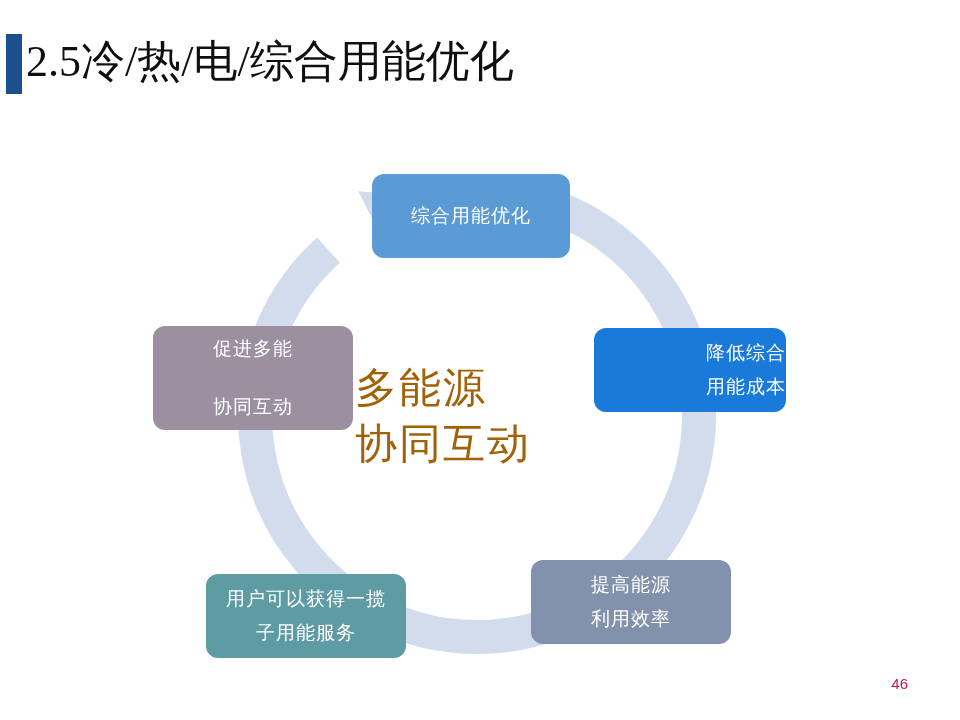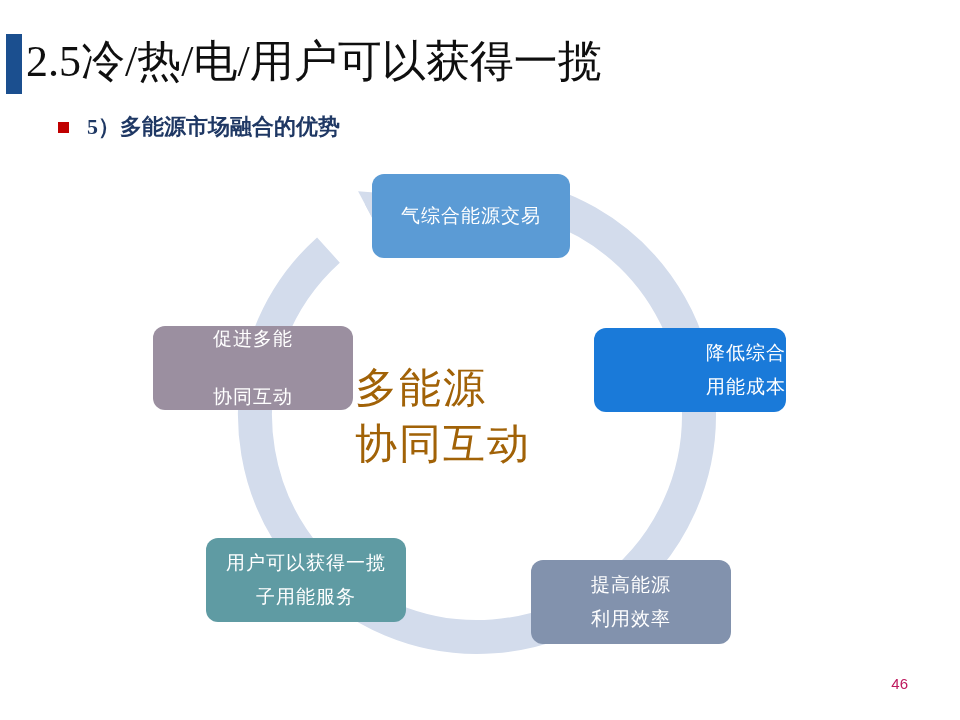--- a/index.html
+++ b/index.html
@@ -110,30 +110,30 @@
   }
   #node-bottom-right {
     left: 531px;
     top: 410px;
     width: 200px;
     height: 84px;
     background: #8292ad;
   }
   #node-bottom-left {
     left: 206px;
-    top: 388px;
+    top: 424px;
     width: 200px;
     height: 84px;
     background: #5f9ba3;
   }
   #node-left {
     left: 153px;
     top: 176px;
     width: 200px;
-    height: 84px;
+    height: 104px;
     background: #9b8fa0;
     gap: 24px;
   }
 
   #center-label {
     position: absolute;
     left: 355px;
     top: 210px;
     width: 250px;
     text-align: left;
@@ -155,38 +155,34 @@
     color: #be185d;
   }
 </style>
 </head>
 <body>
 
 <div id="slide">
 
   <div id="title-accent-bar" style="background: rgb(27, 79, 143);"></div>
 
-  <div id="slide-title">2.5冷/热/电/用户可以获得一揽</div>
-
-  <div id="subtitle-row">
-    <span id="subtitle-bullet" style="background: rgb(192, 0, 0);"></span>
-    <span id="subtitle-text" style="color: rgb(31, 56, 100);">5）多能源市场融合的优势</span>
-  </div>
+  <div id="slide-title">2.5冷/热/电/综合用能优化</div>
+
 
   <div id="cycle-diagram">
 
     <svg id="cycle-ring-svg" viewBox="0 0 960 520">
 
       <path d="M 372.7773130615323 68.98563438531818 A 222 222 0 1 1 328.4530053883335 100.02184874401848" fill="none" stroke="#d3dcec" stroke-width="34" stroke-linecap="butt" transform="translate(0,0)"></path>
 
       <polygon points="358.0922425775897,41.36703368069094 416.3066293894774,45.84068633997377 387.46238354547495,96.60423508994542" fill="#d3dcec" transform="translate(0,0)"></polygon>
     </svg>
 
     <div class="node-box" id="node-top" style="background: rgb(91, 155, 213);">
-      <span class="node-line">气综合能源交易</span>
+      <span class="node-line">综合用能优化</span>
     </div>
 
     <div class="node-box" id="node-right" style="background: rgb(26, 122, 217);">
       <span class="node-line">降低综合</span>
       <span class="node-line">用能成本</span>
     </div>
 
     <div class="node-box" id="node-bottom-right" style="background: rgb(130, 146, 173);">
       <span class="node-line">提高能源</span>
       <span class="node-line">利用效率</span>

